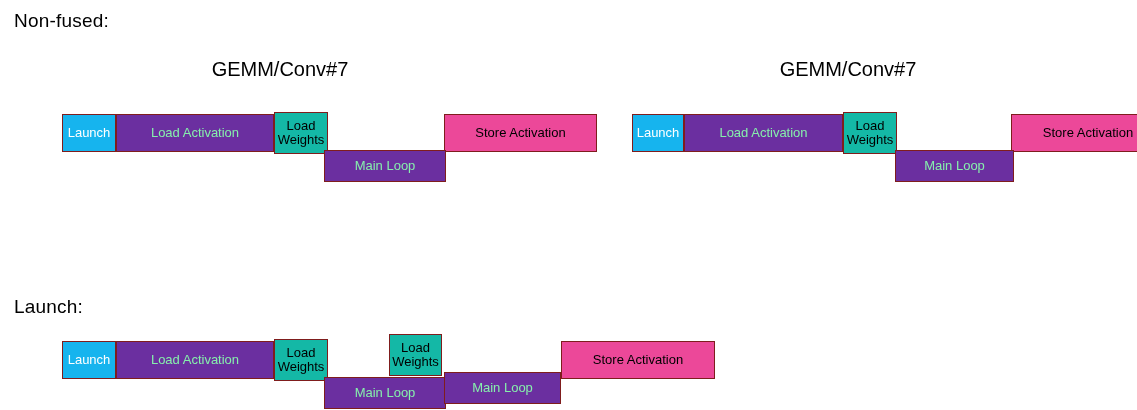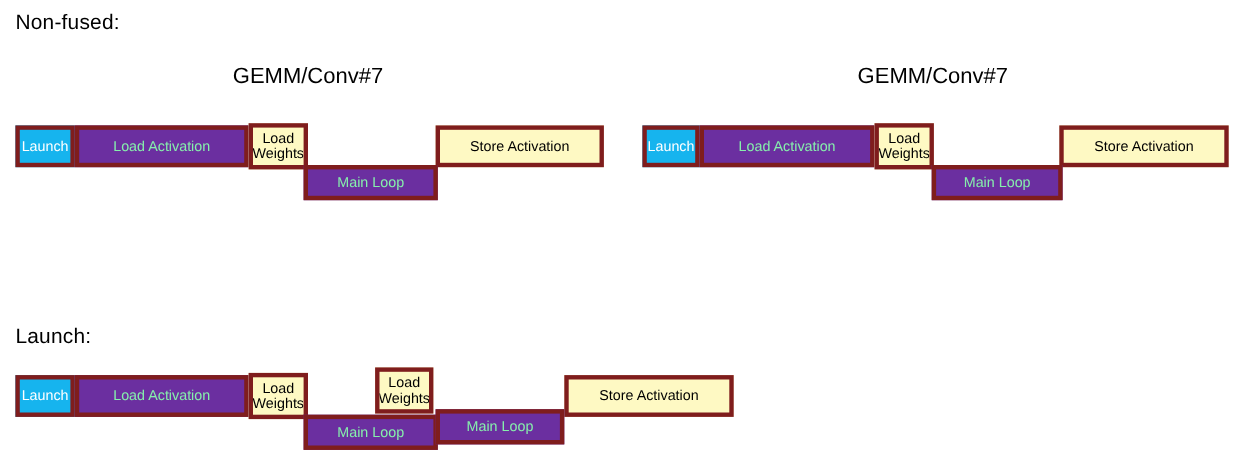--- a/index.html
+++ b/index.html
@@ -27,47 +27,48 @@
     position: absolute;
     font-size: 20px;
     color: #000000;
     white-space: nowrap;
     text-align: center;
   }
 
   .bar {
     position: absolute;
     box-sizing: border-box;
-    border: 4px solid #7f1d1d;
+    border: 1px solid #7f1d1d;
     display: flex;
     align-items: center;
     justify-content: center;
     text-align: center;
     font-size: 13px;
     line-height: 1.05;
     overflow: hidden;
     white-space: pre-line;
+    margin-left: 48px;
   }
 
   .bar.launch {
     background: #16b4ee;
     color: #ffffff;
   }
   .bar.purple {
     background: #6b2fa0;
     color: #86efac;
     text-align: right;
   }
   .bar.yellow {
-    background: #fef9c3;
+    background: #14b8a6;
     color: #000000;
     font-size: 13px;
   }
   .bar.orange {
-    background: #fef9c3;
+    background: #ec4899;
     color: #000000;
   }
 </style>
 </head>
 <body>
 
 <div class="section-label" style="left:14px; top:10px;text-align:center;">Non-fused:</div>
 
 <div class="group-title" style="left:180px; top:58px; width:200px;">GEMM/Conv#7</div>
 

